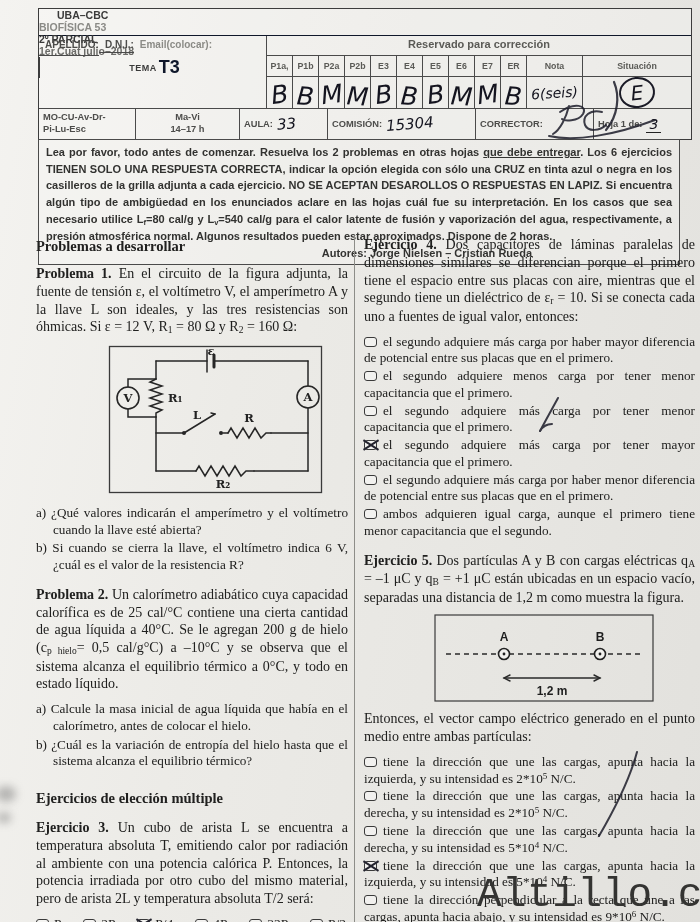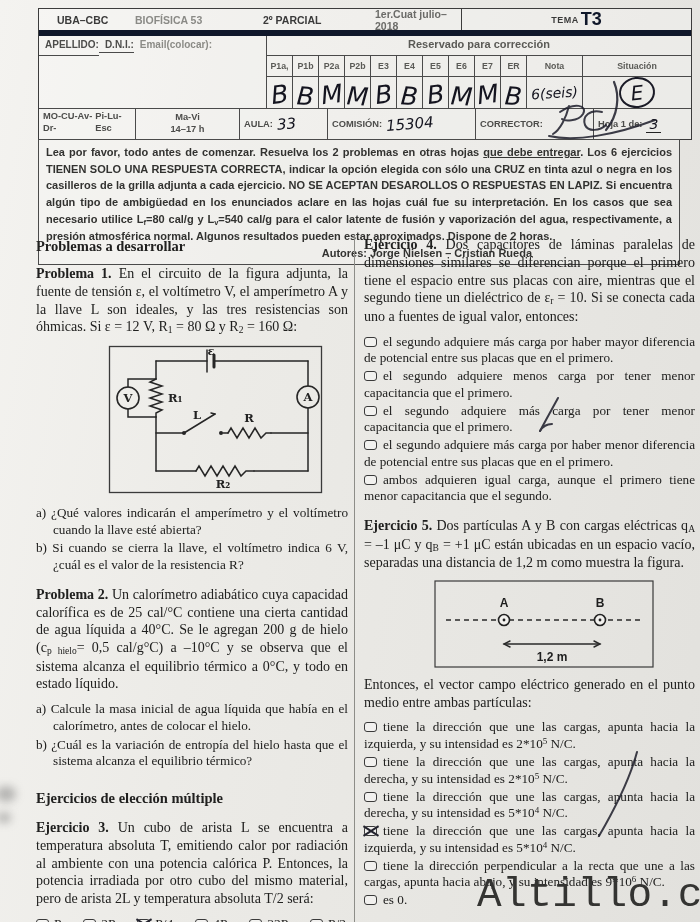--- a/index.html
+++ b/index.html
@@ -10,21 +10,21 @@
     font-family:"Liberation Serif","DejaVu Serif",serif;
     color:#20201f;
   }
   sub{ font-size:68%; vertical-align:-0.25em; }
   sup{ font-size:68%; vertical-align:0.45em; }
   u{ text-decoration:underline; }
 
   
   .hdr{ position:absolute; top:8px; left:38px; width:654px; border:1.4px solid #3c3c3c;
         font-family:"Liberation Sans",sans-serif; color:#3a3a3a; background:rgba(255,255,255,.25); }
-  .hdr-row1{ display:flex; align-items:stretch; height:27px; border-bottom:6px solid #0f172a; font-size:10.5px; font-weight:bold; }
+  .hdr-row1{ display:flex; align-items:stretch; height:27px; border-bottom:1px solid #0f172a; font-size:10.5px; font-weight:bold;flex-direction:column; }
   .hdr-row1>div{ display:flex; align-items:center; }
   .h-uni{ width:96px; padding-left:18px; }
   .h-course{ width:128px; color:#8a8a86; font-weight:600; }
   .h-exam{ width:112px; }
   .h-term{ flex:1; color:#6b6b68; }
   .h-tema{ width:230px; border-left:1px solid #3c3c3c; justify-content:center; gap:2px; }
   .h-tema .lbl{ font-size:9px; letter-spacing:.5px; }
   .h-tema .val{ font-size:18px; font-weight:bold; color:#0f172a; }
 
   .hdr-mid{ display:flex; }
@@ -44,21 +44,21 @@
   .grade-letter{ font-size:25px; line-height:1; }
   .grid-val>div:nth-child(odd) .grade-letter{ transform:rotate(-7deg) translateY(2px); }
   .grid-val>div:nth-child(even) .grade-letter{ transform:rotate(4deg) translateY(4px); }
   .nota-val{ font-size:14px; transform:rotate(-4deg); white-space:nowrap; }
   .sit-circle{ width:36px; height:31px; border:2px solid #1a1a26; border-radius:50%; display:flex; align-items:center; justify-content:center;
                font-size:20px; transform:rotate(-6deg); }
 
   .hdr-bot{ display:flex; height:31px; border-top:1px solid #4a4a4a; font-size:9.3px; font-weight:bold; color:#4c4c4a; }
   .hdr-bot>div{ border-left:1px solid #4a4a4a; padding:2px 4px; display:flex; align-items:center; }
   .hdr-bot>div:first-child{ border-left:none; }
-  .b1{ width:96px; flex-direction:row; align-items:flex-start !important; justify-content:center; line-height:1.25; }
+  .b1{ width:96px; flex-direction:column; align-items:flex-start !important; justify-content:center; line-height:1.25; }
   .b2{ width:104px; flex-direction:column; align-items:center !important; justify-content:center; line-height:1.25; }
   .b3{ width:88px; gap:4px; } .b4{ width:148px; gap:4px; } .b5{ width:118px; gap:4px; } .b6{ flex:1; gap:4px; }
   .hand-med{ font-size:15px; transform:rotate(-5deg); }
   .hand-hoja{ font-size:14px; border-bottom:1px solid #222; padding:0 3px; }
 
   
   .instr{ position:absolute; top:139px; left:38px; width:642px; border:1px solid #4a4a4a;
           padding:4px 7px 2px 7px; font-family:"Liberation Sans",sans-serif; font-size:11px; font-weight:bold;
           color:#323230; text-align:justify; line-height:1.52; background:rgba(255,255,255,.2); }
   .authors{ text-align:right; padding-right:140px; }
@@ -301,20 +301,21 @@
   </div>
 
   <div class="colR">
     <p class="para">
       <span class="ptitle">Ejercicio 4.</span>
       <span>Dos capacitores de láminas paralelas de dimensiones similares se diferencian porque el primero tiene el espacio entre sus placas con aire, mientras que el segundo tiene un dieléctrico de ε<sub>r</sub> = 10. Si se conecta cada uno a fuentes de igual valor, entonces:</span>
     </p>
     <div class="opt"><span class="cb"></span><span>el segundo adquiere más carga por haber mayor diferencia de potencial entre sus placas que en el primero.</span></div>
     <div class="opt"><span class="cb"></span><span>el segundo adquiere menos carga por tener menor capacitancia que el primero.</span></div>
     <div class="opt"><span class="cb"></span><span>el segundo adquiere más carga por tener menor capacitancia que el primero.</span></div>
+    <div class="opt"><span class="cb checked"></span><span>el segundo adquiere más carga por tener mayor capacitancia que el primero.</span></div>
     <div class="opt"><span class="cb"></span><span>el segundo adquiere más carga por haber menor diferencia de potencial entre sus placas que en el primero.</span></div>
     <div class="opt"><span class="cb"></span><span>ambos adquieren igual carga, aunque el primero tiene menor capacitancia que el segundo.</span></div>
 
     <p class="para mt10">
       <span class="ptitle">Ejercicio 5.</span>
       <span>Dos partículas A y B con cargas eléctricas q<sub>A</sub> = –1 μC y q<sub>B</sub> = +1 μC están ubicadas en un espacio vacío, separadas una distancia de 1,2 m como muestra la figura.</span>
     </p>
 
     <svg class="fig fig-charges" width="220" height="88" viewBox="0 0 220 88">
       <rect x="1" y="1" width="218" height="86" fill="none" stroke="#3a3a3a" stroke-width="1.2"></rect>

